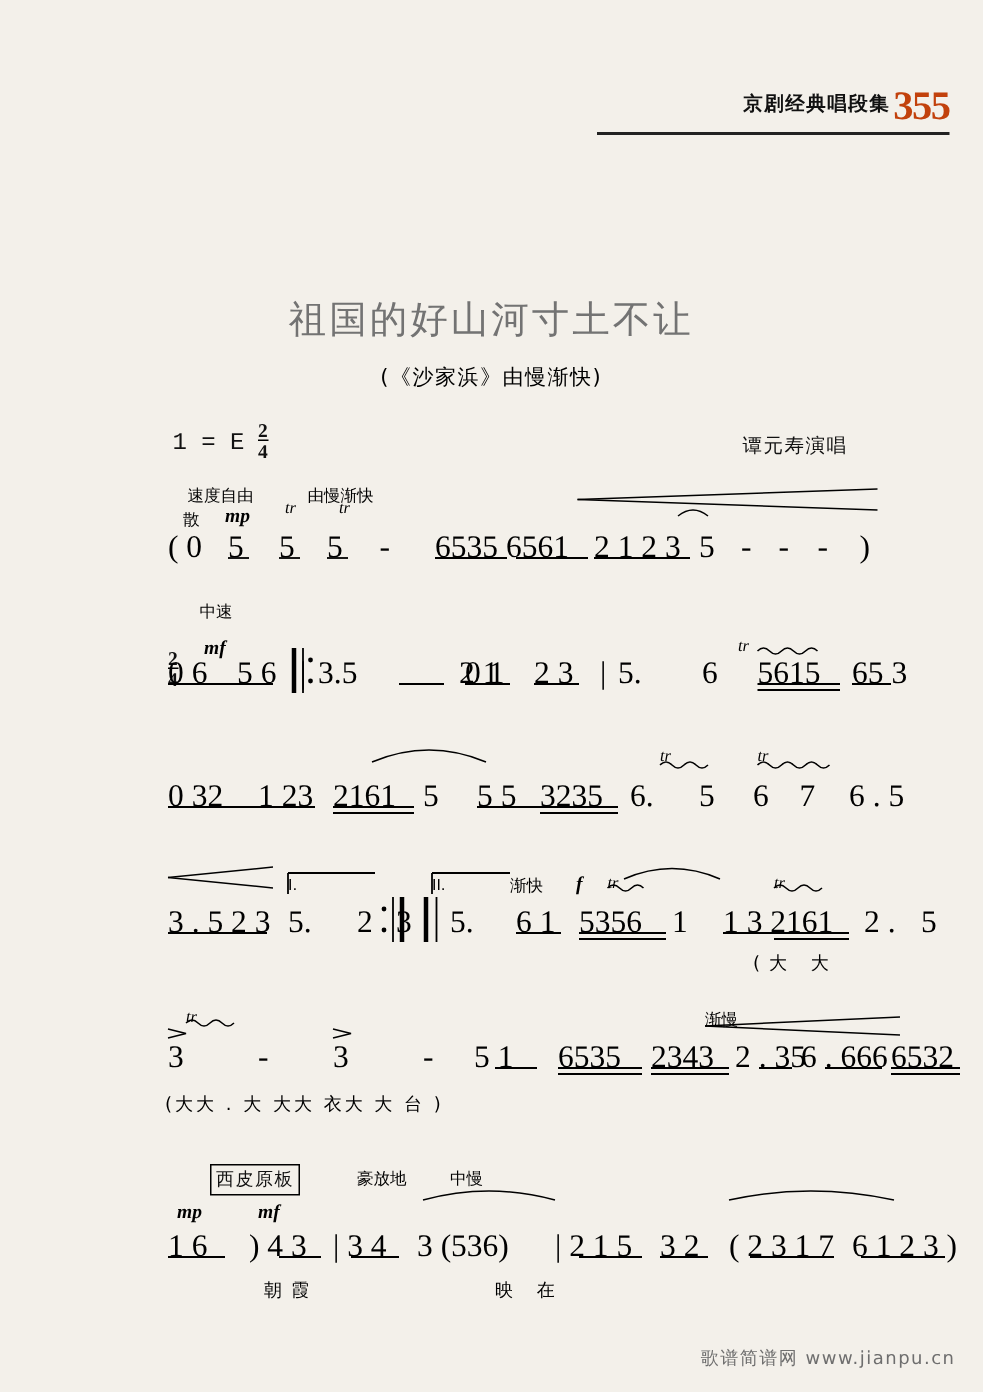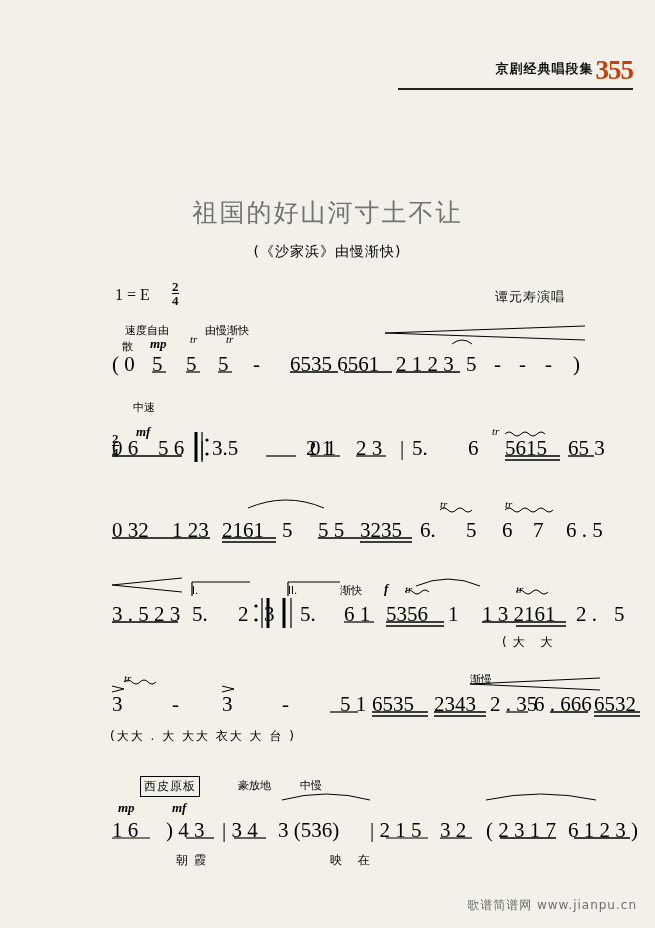--- a/index.html
+++ b/index.html
@@ -78,21 +78,21 @@
     font-size: 14px;
     letter-spacing: 1px;
     color: #000;
   }
 
   
   .keysig {
     position: absolute;
     left: 115px;
     top: 286px;
-    font-family: Liberation Serif, serif;
+    font-family: Liberation Mono, monospace;
     font-size: 16px;
   }
   .meter {
     position: absolute;
     left: 172px;
     top: 280px;
     font-family: "Liberation Serif", serif;
     font-size: 13px;
     font-weight: bold;
     text-align: center;
@@ -298,21 +298,21 @@
   <div class="lyric" style="left:502px; top:634px;">(大   大</div>
 
   <div class="orn" style="left:124px; top:672px;">tr</div>
   <div class="ann" style="left:470px; top:672px;">渐慢</div>
 
   <div class="row" id="row5" style="top:692px;">
       <span class="seg" style="left: 112px;">3</span>
       <span class="seg" style="left: 172px;">-</span>
       <span class="seg" style="left: 222px;">3</span>
       <span class="seg" style="left: 282px;">-</span>
-      <span class="seg" style="left: 340px;">5 1</span>
+      <span class="seg" style="left: 316px;">5 1</span>
       <span class="seg" style="left: 372px;">6535</span>
       <span class="seg" style="left: 434px;">2343</span>
       <span class="seg" style="left: 490px;">2 . 35</span>
       <span class="seg" style="left: 534px;">6 . 666</span>
       <span class="seg" style="left: 594px;">6532</span>
     </div>
   <div class="lyric" style="left:110px; top:728px; letter-spacing:2px;">(大大 . 大   大大    衣大   大     台 )</div>
 
   <div class="boxed" style="left:140px; top:776px;">西皮原板</div>
   <div class="ann" style="left:238px; top:778px;">豪放地</div>

